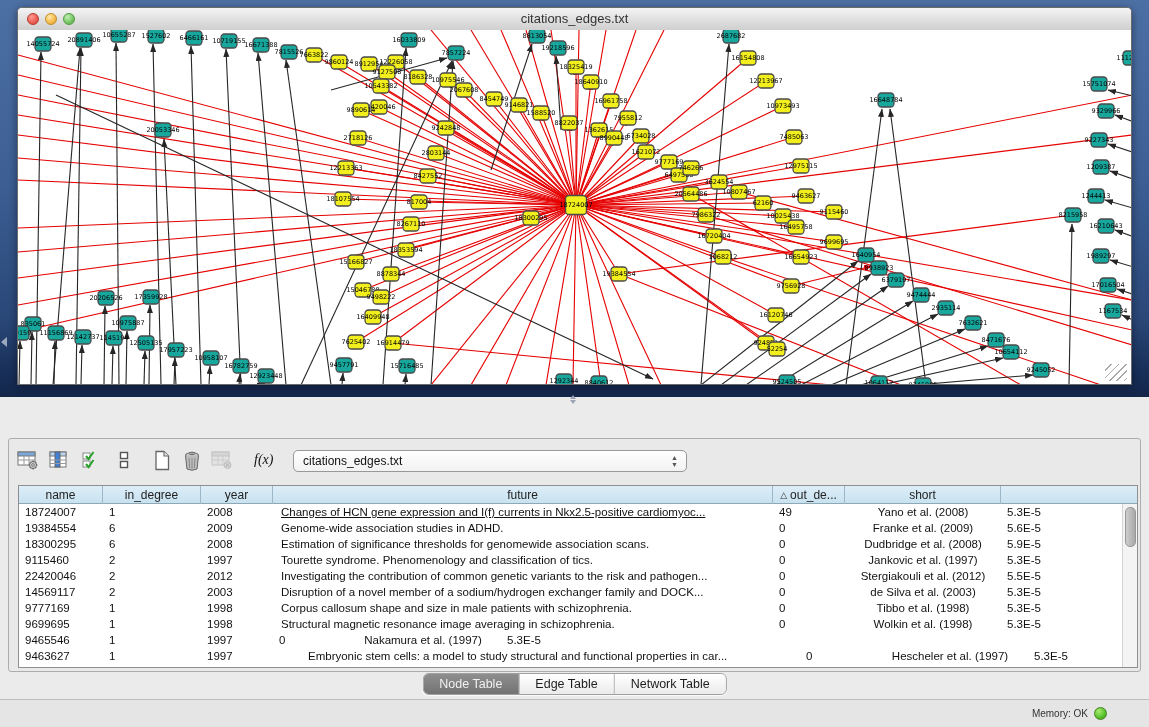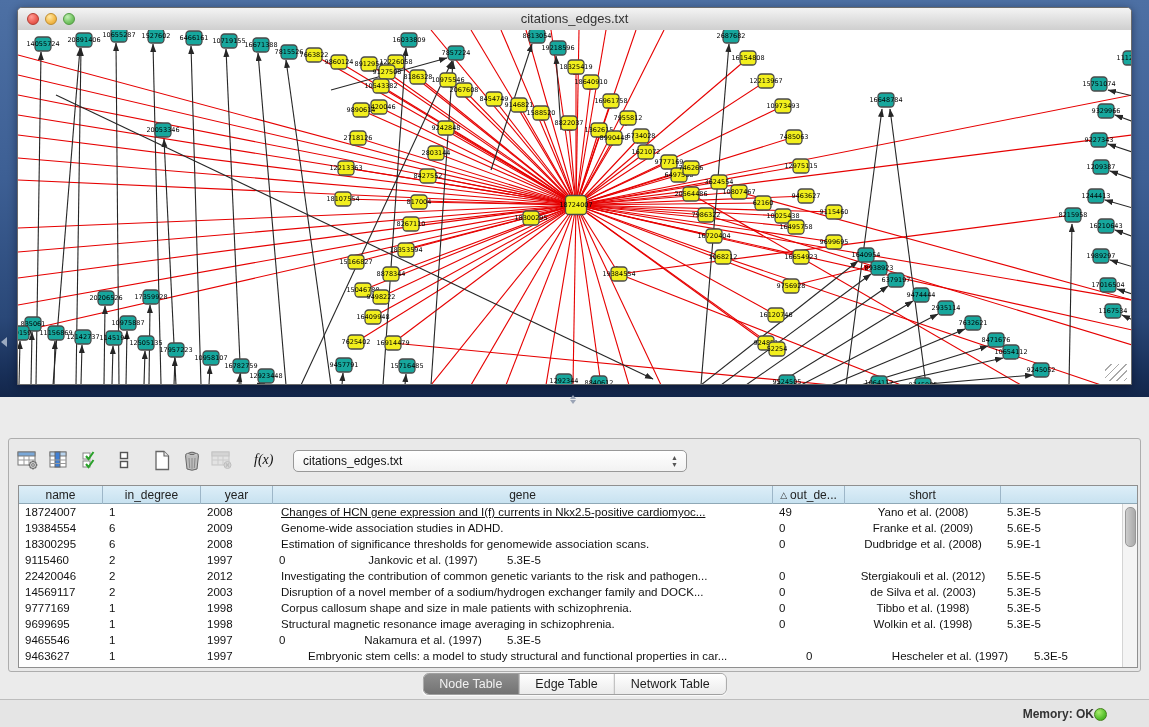--- a/index.html
+++ b/index.html
@@ -79,22 +79,22 @@
     border:1px solid #a0a0a0;border-radius:6px;overflow:hidden;
     box-shadow:0 1px 1px rgba(255,255,255,.8);}
   .tab{height:20px;line-height:20px;padding:0 16px;font-size:12.5px;color:#1d1d1d;
     background:linear-gradient(180deg,#ffffff,#ebebeb);border-right:1px solid #b0b0b0;}
   .tab:last-child{border-right:none;}
   .tab.sel{background:linear-gradient(180deg,#8e8e8e,#737373);color:#f1f1f1;}
 
   
   .statusbar{position:absolute;left:0;top:699px;width:1149px;height:28px;
     border-top:1px solid #bdbdbd;background:#e5e5e5;box-sizing:border-box;}
-  .mem{position:absolute;right:42px;top:7px;display:flex;align-items:center;gap:0;
-    font-size:12px;color:#333;font-weight:bold;}
+  .mem{position:absolute;right:42px;top:7px;display:flex;align-items:center;gap:6px;
+    font-size:10px;color:#333;}
   .memdot{width:13px;height:13px;border-radius:50%;box-sizing:border-box;
     background:radial-gradient(circle at 35% 30%,#a8ec6d,#57c02e 60%,#3f9b1b);border:1px solid #44821c;}
 </style>
 </head>
 <body>
 
 <div id="app">
 
   <div class="desktop">
     <div class="collapse-handle"></div>
@@ -867,21 +867,21 @@
           <div class="hcell" style="width: 84px;">
             <span>name</span>
           </div>
           <div class="hcell" style="width: 98px;">
             <span>in_degree</span>
           </div>
           <div class="hcell" style="width: 72px;">
             <span>year</span>
           </div>
           <div class="hcell" style="width: 500px;">
-            <span>gene</span>
+            <span>future</span>
           </div>
           <div class="hcell" style="width: 72px;">
             <span class="sort">△</span>
             <span>out_de...</span>
           </div>
           <div class="hcell" style="width: 156px;">
             <span>short</span>
           </div>
           <div class="hcell" style="width: 94px; margin-top: 30px;">
             <span>pagerank</span>
@@ -907,26 +907,27 @@
             <div class="tcell c5" style="width: 156px;">Franke et al. (2009)</div>
             <div class="tcell c6" style="width: 94px;">5.6E-5</div>
           </div>
           <div class="trow">
             <div class="tcell c0" style="width: 84px;">18300295</div>
             <div class="tcell c1" style="width: 98px;">6</div>
             <div class="tcell c2" style="width: 72px;">2008</div>
             <div class="tcell c3" style="width: 500px;">Estimation of significance thresholds for genomewide association scans.</div>
             <div class="tcell c4" style="width: 72px;">0</div>
             <div class="tcell c5" style="width: 156px;">Dudbridge et al. (2008)</div>
-            <div class="tcell c6" style="width: 94px;">5.9E-1</div>
+            <div class="tcell c6" style="width: 94px;">5.9E-5</div>
           </div>
           <div class="trow">
             <div class="tcell c0" style="width: 84px;">9115460</div>
             <div class="tcell c1" style="width: 98px;">2</div>
             <div class="tcell c2" style="width: 72px;">1997</div>
+            <div class="tcell c3" style="width: 500px;">Tourette syndrome. Phenomenology and classification of tics.</div>
             <div class="tcell c4" style="width: 72px;">0</div>
             <div class="tcell c5" style="width: 156px;">Jankovic et al. (1997)</div>
             <div class="tcell c6" style="width: 94px;">5.3E-5</div>
           </div>
           <div class="trow">
             <div class="tcell c0" style="width: 84px;">22420046</div>
             <div class="tcell c1" style="width: 98px;">2</div>
             <div class="tcell c2" style="width: 72px;">2012</div>
             <div class="tcell c3" style="width: 500px;">Investigating the contribution of common genetic variants to the risk and pathogen...</div>
             <div class="tcell c4" style="width: 72px;">0</div>

